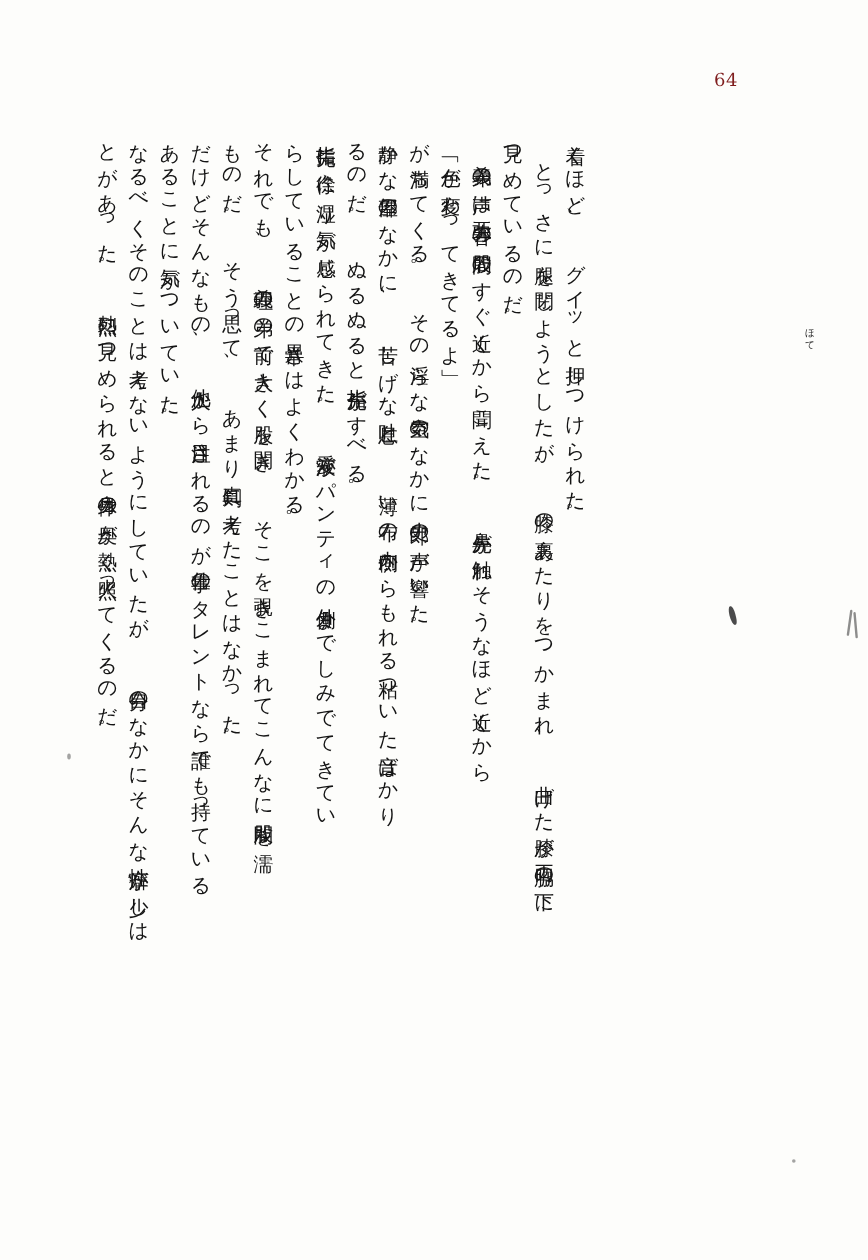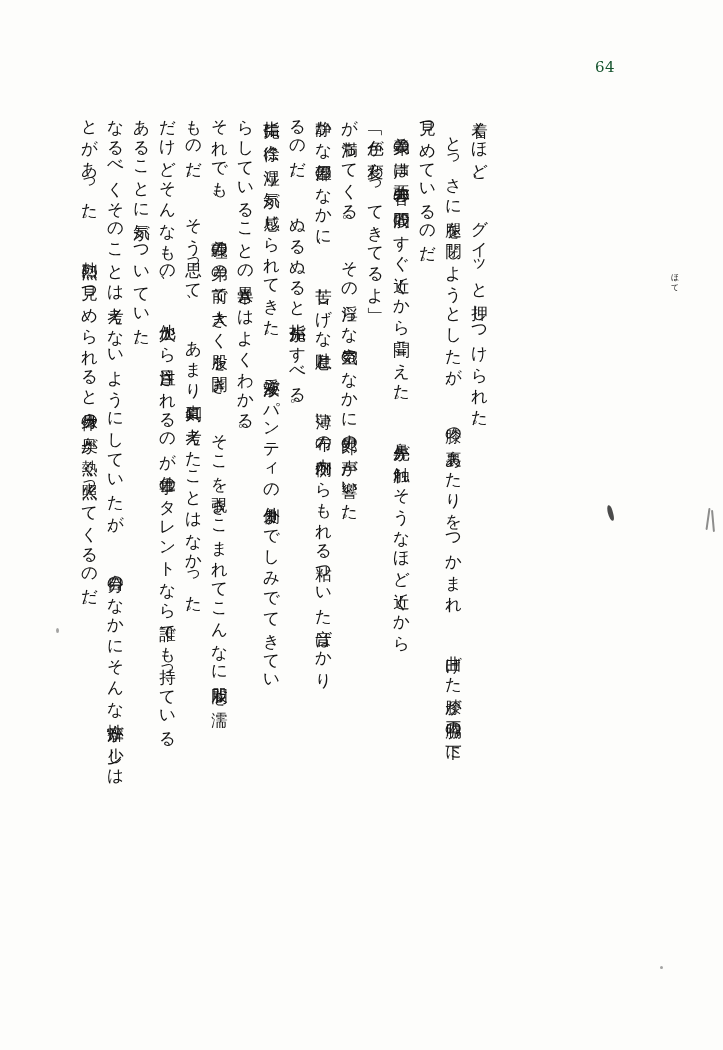--- a/index.html
+++ b/index.html
@@ -19,21 +19,21 @@
     width: 723px;
     height: 1050px;
     background: #fdfdfb;
   }
   
   .page-number {
     position: absolute;
     top: 58px;
     right: 108px;
     font-size: 15px;
-    color: #14532d;
+    color: #7f1d1d;
     letter-spacing: 0.5px;
     font-family: "DejaVu Serif", "Liberation Serif", serif;
   }
   
   .body-text {
     position: absolute;
     top: 108px;
     right: 92px;
     height: 880px;
     width: 560px;

